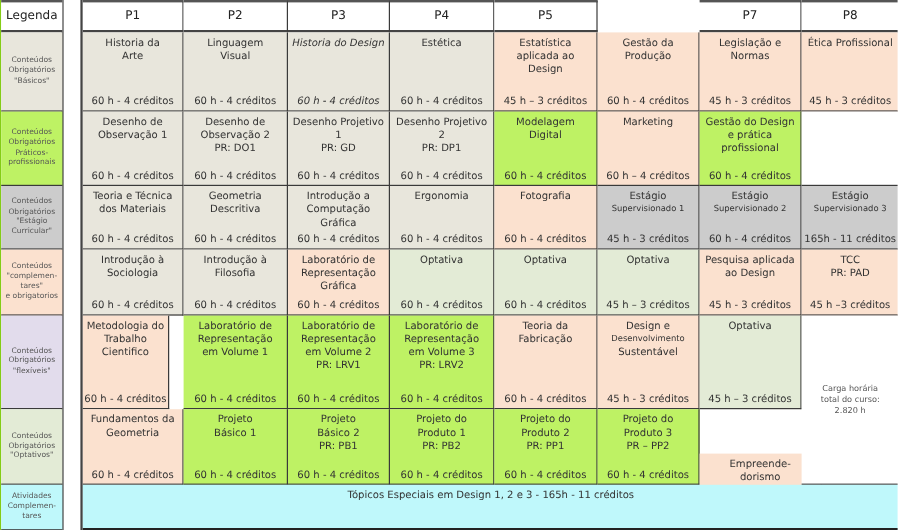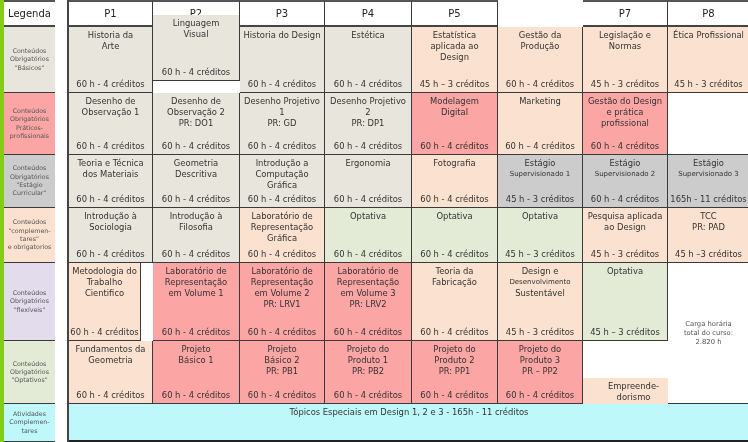--- a/index.html
+++ b/index.html
@@ -2,21 +2,21 @@
 <html><head>
 <meta charset="utf-8">
 <style>
   html, body { margin: 0; padding: 0; background: #ffffff; }
   body {
     width: 748px; height: 442px; position: relative; overflow: hidden;
     font-family: "DejaVu Sans", sans-serif; color: #333333;
   }
   .legend {
     position: absolute; left: 0; top: 0; width: 53px; height: 442px;
-    border-left: 4px solid #84cc16; border-right: 2px solid #444; box-sizing: border-box;
+    border-left: 1px solid #84cc16; border-right: 2px solid #444; box-sizing: border-box;
   }
   .grid {
     position: absolute; left: 67px; top: 0; width: 681px; height: 442px;
     border-left: 2px solid #444; box-sizing: border-box;
   }
   .cell {
     position: absolute; box-sizing: border-box;
     border-right: 1px solid #3a3a3a; border-bottom: 1px solid #3a3a3a;
     display: flex; flex-direction: column; align-items: center;
     text-align: center; overflow: hidden;
@@ -31,21 +31,21 @@
   }
   .course {
     font-size: 8.4px; line-height: 11px; color: #333; padding: 3px 2px 2px;
     justify-content: space-between;
   }
   .course .title { white-space: pre-line; }
   .course .pr { display: block; }
   .course .hours { white-space: nowrap; }
   .small { font-size: 7px; }
   .c-basic { background: #e8e6dc; }
-  .c-prac { background: #fca5a5; }
+  .c-prac { background: #bef264; }
   .c-est { background: #cccccc; }
   .c-comp { background: #fbe1cf; }
   .c-flex { background: #e2dcec; }
   .c-opt { background: #e3ebd6; }
   .c-ativ { background: #bff8fb; }
   .c-white { background: #ffffff; }
   .total {
     font-size: 6.8px; line-height: 9px; color: #555; justify-content: center; white-space: pre-line;
   }
   .topicos {
@@ -89,26 +89,26 @@
     <div class="cell head" style="left: 171px; top: 0px; width: 85px; height: 27px;">P3</div>
     <div class="cell head" style="left: 256px; top: 0px; width: 87px; height: 27px;">P4</div>
     <div class="cell head" style="left: 343px; top: 0px; width: 86px; height: 27px;">P5</div>
     <div class="cell head" style="left: 514px; top: 0px; width: 85px; height: 27px;">P7</div>
     <div class="cell head" style="left: 599px; top: 0px; width: 82px; height: 27px;">P8</div>
     <div class="cell course c-basic" style="left: 0px; top: 27px; width: 84px; height: 66px;">
       <div class="course-top"><span class="title">Historia da
 Arte</span></div>
       <div class="hours">60 h - 4 créditos</div>
     </div>
-    <div class="cell course c-basic" style="left: 84px; top: 15px; width: 87px; height: 66px;">
+    <div class="cell course c-basic" style="left: 84px; top: 27px; width: 87px; height: 66px;">
       <div class="course-top"><span class="title">Linguagem
 Visual</span></div>
       <div class="hours">60 h - 4 créditos</div>
     </div>
-    <div class="cell course c-basic" style="left: 171px; top: 27px; width: 85px; height: 66px;">
+    <div class="cell course c-basic" style="left: 171px; top: 27px; width: 85px; height: 66px; font-style: italic;">
       <div class="course-top"><span class="title">Historia do Design</span></div>
       <div class="hours">60 h - 4 créditos</div>
     </div>
     <div class="cell course c-basic" style="left: 256px; top: 27px; width: 87px; height: 66px;">
       <div class="course-top"><span class="title">Estética</span></div>
       <div class="hours">60 h - 4 créditos</div>
     </div>
     <div class="cell course c-comp" style="left: 343px; top: 27px; width: 86px; height: 66px;">
       <div class="course-top"><span class="title">Estatística
 aplicada ao

